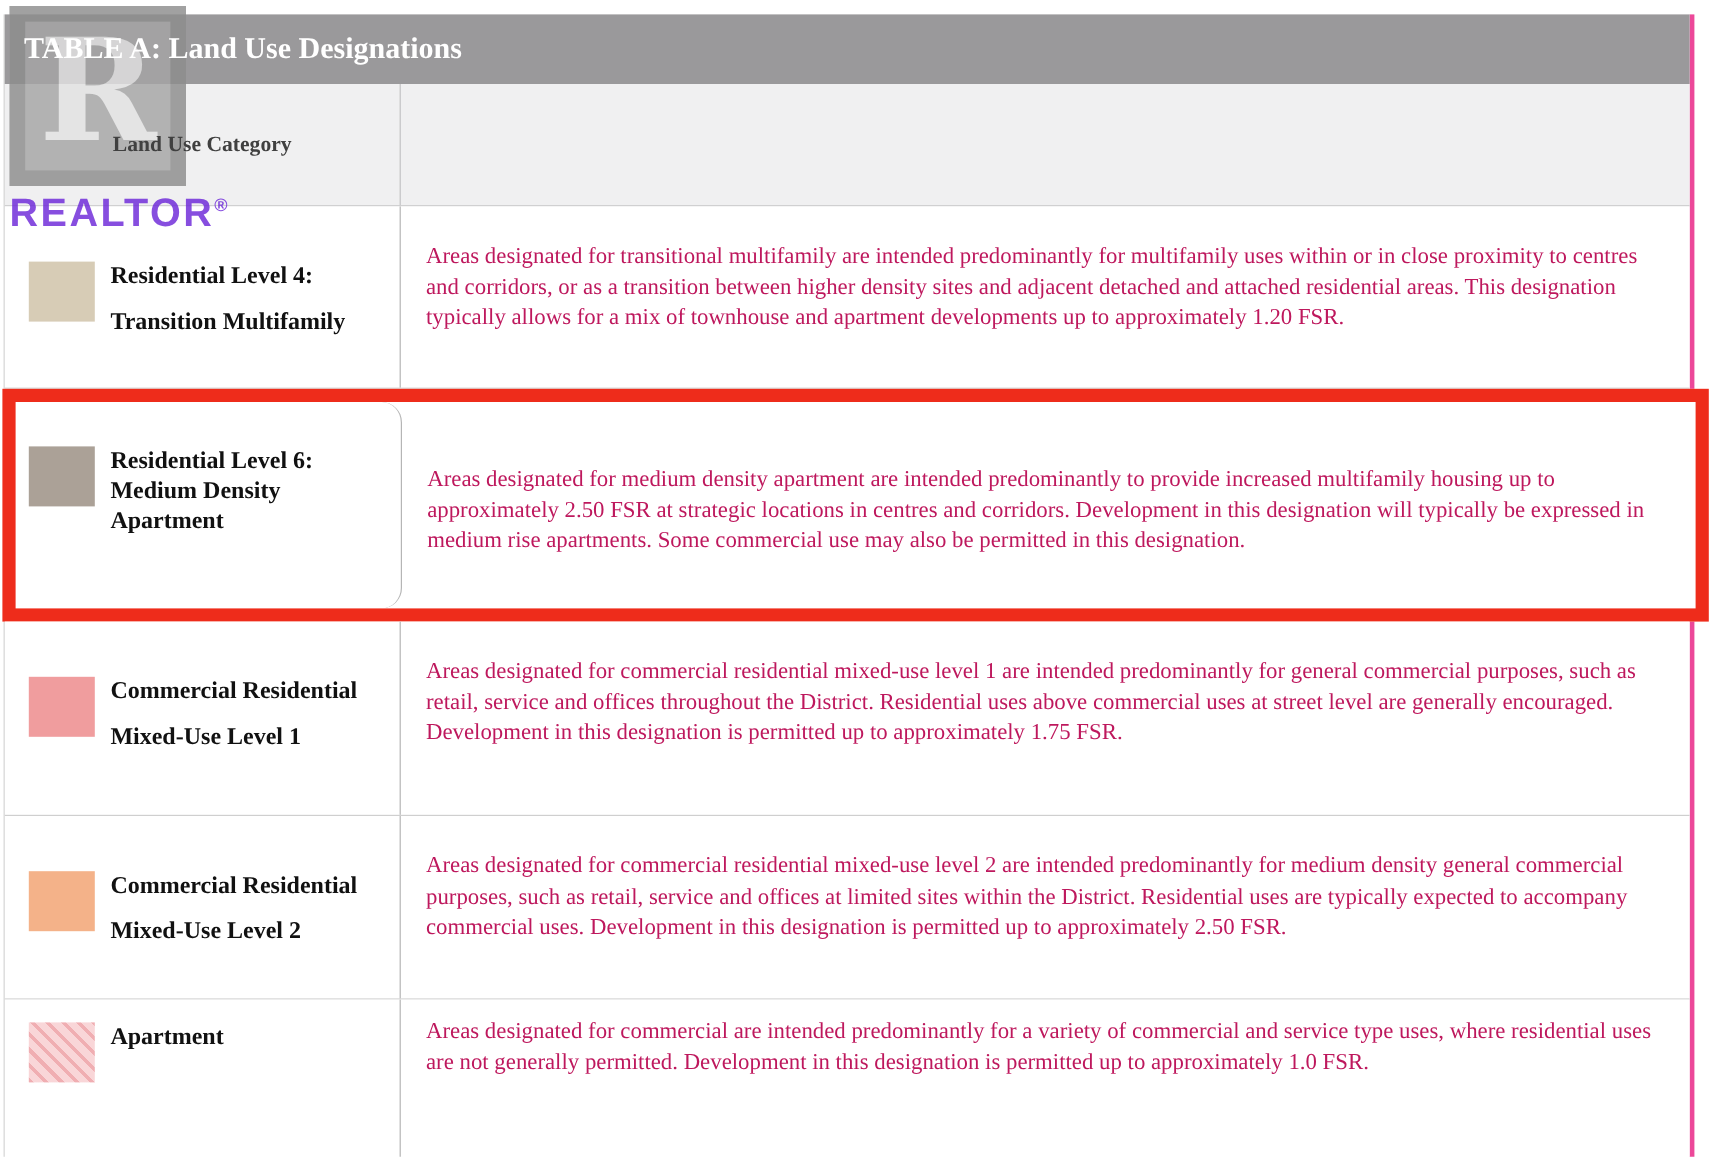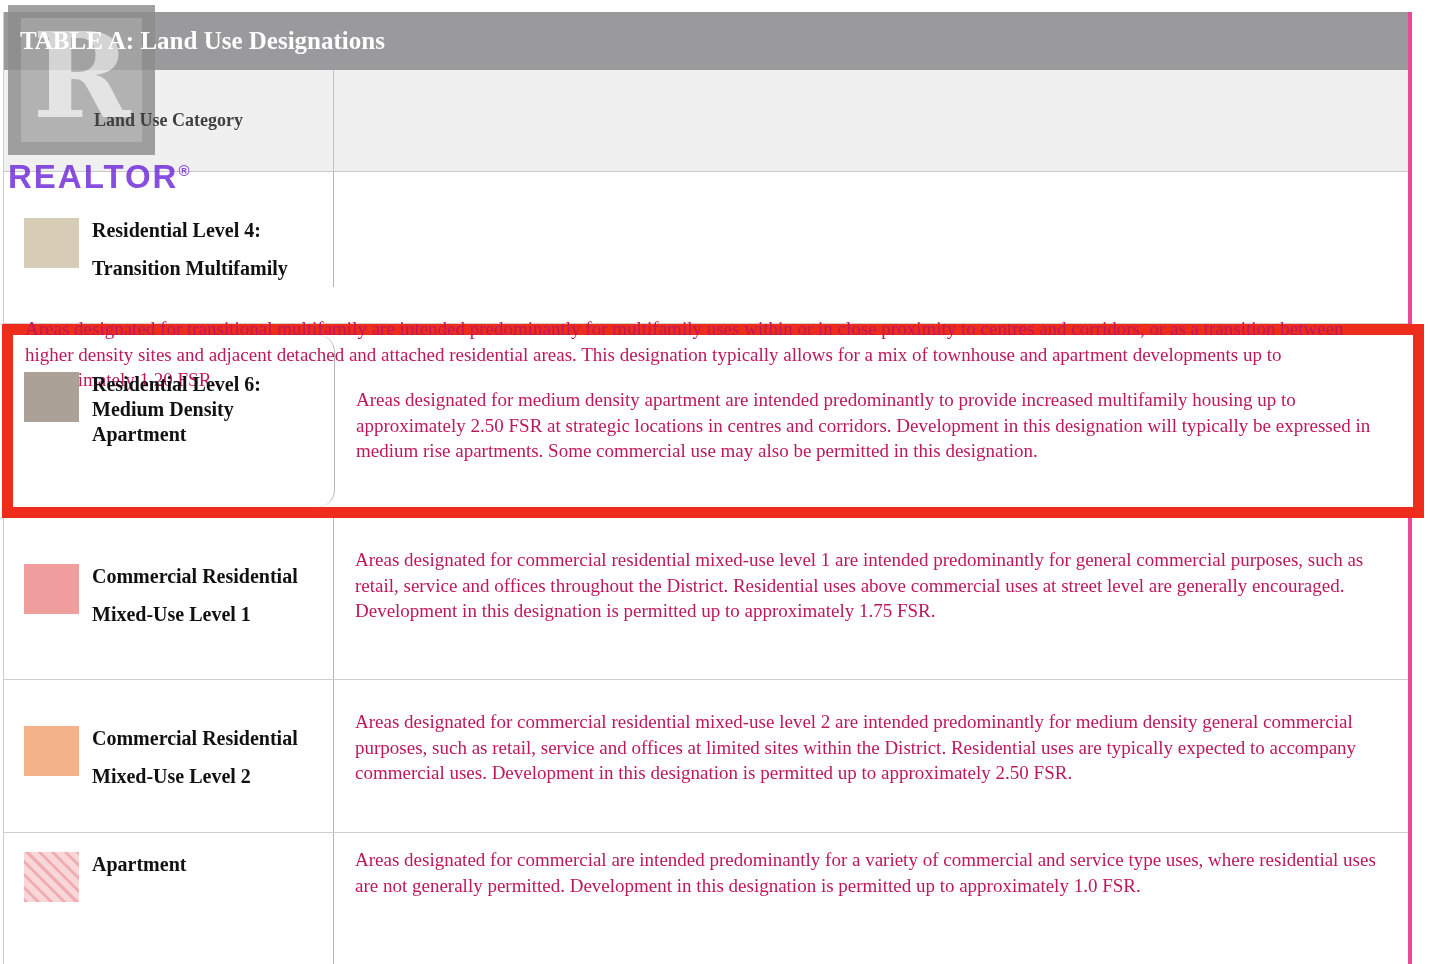--- a/index.html
+++ b/index.html
@@ -28,21 +28,21 @@
     display:flex; height:102px; border-bottom:1px solid #c9c9c9;
     box-sizing:border-box;
   }
   .hcell { display:flex; align-items:center; justify-content:center;
     font-weight:bold; font-size:18px; color:#404040; box-sizing:border-box; }
   .hcell.left { width:330px; border-right:1px solid #c2c2c4; }
   .hcell.right { flex:1; }
   .hcell span { position:relative; z-index:3; }
 
   .row { display:flex; border-bottom:1px solid #cfcfcf; box-sizing:border-box; background:#ffffff; }
-  #table-body .row:nth-child(1) { height:152px;flex-direction:column; }
+  #table-body .row:nth-child(1) { height:152px; }
   #table-body .row:nth-child(3) { height:162px; }
   #table-body .row:nth-child(4) { height:153px; }
   #table-body .row:nth-child(5) { height:134px; border-bottom:none; }
 
   .row.highlighted {
     border:11px solid var(--highlight,#ee2c1b);
     height:194px;
     margin:0 -16px 0 -2px;
   }
   .cat {

